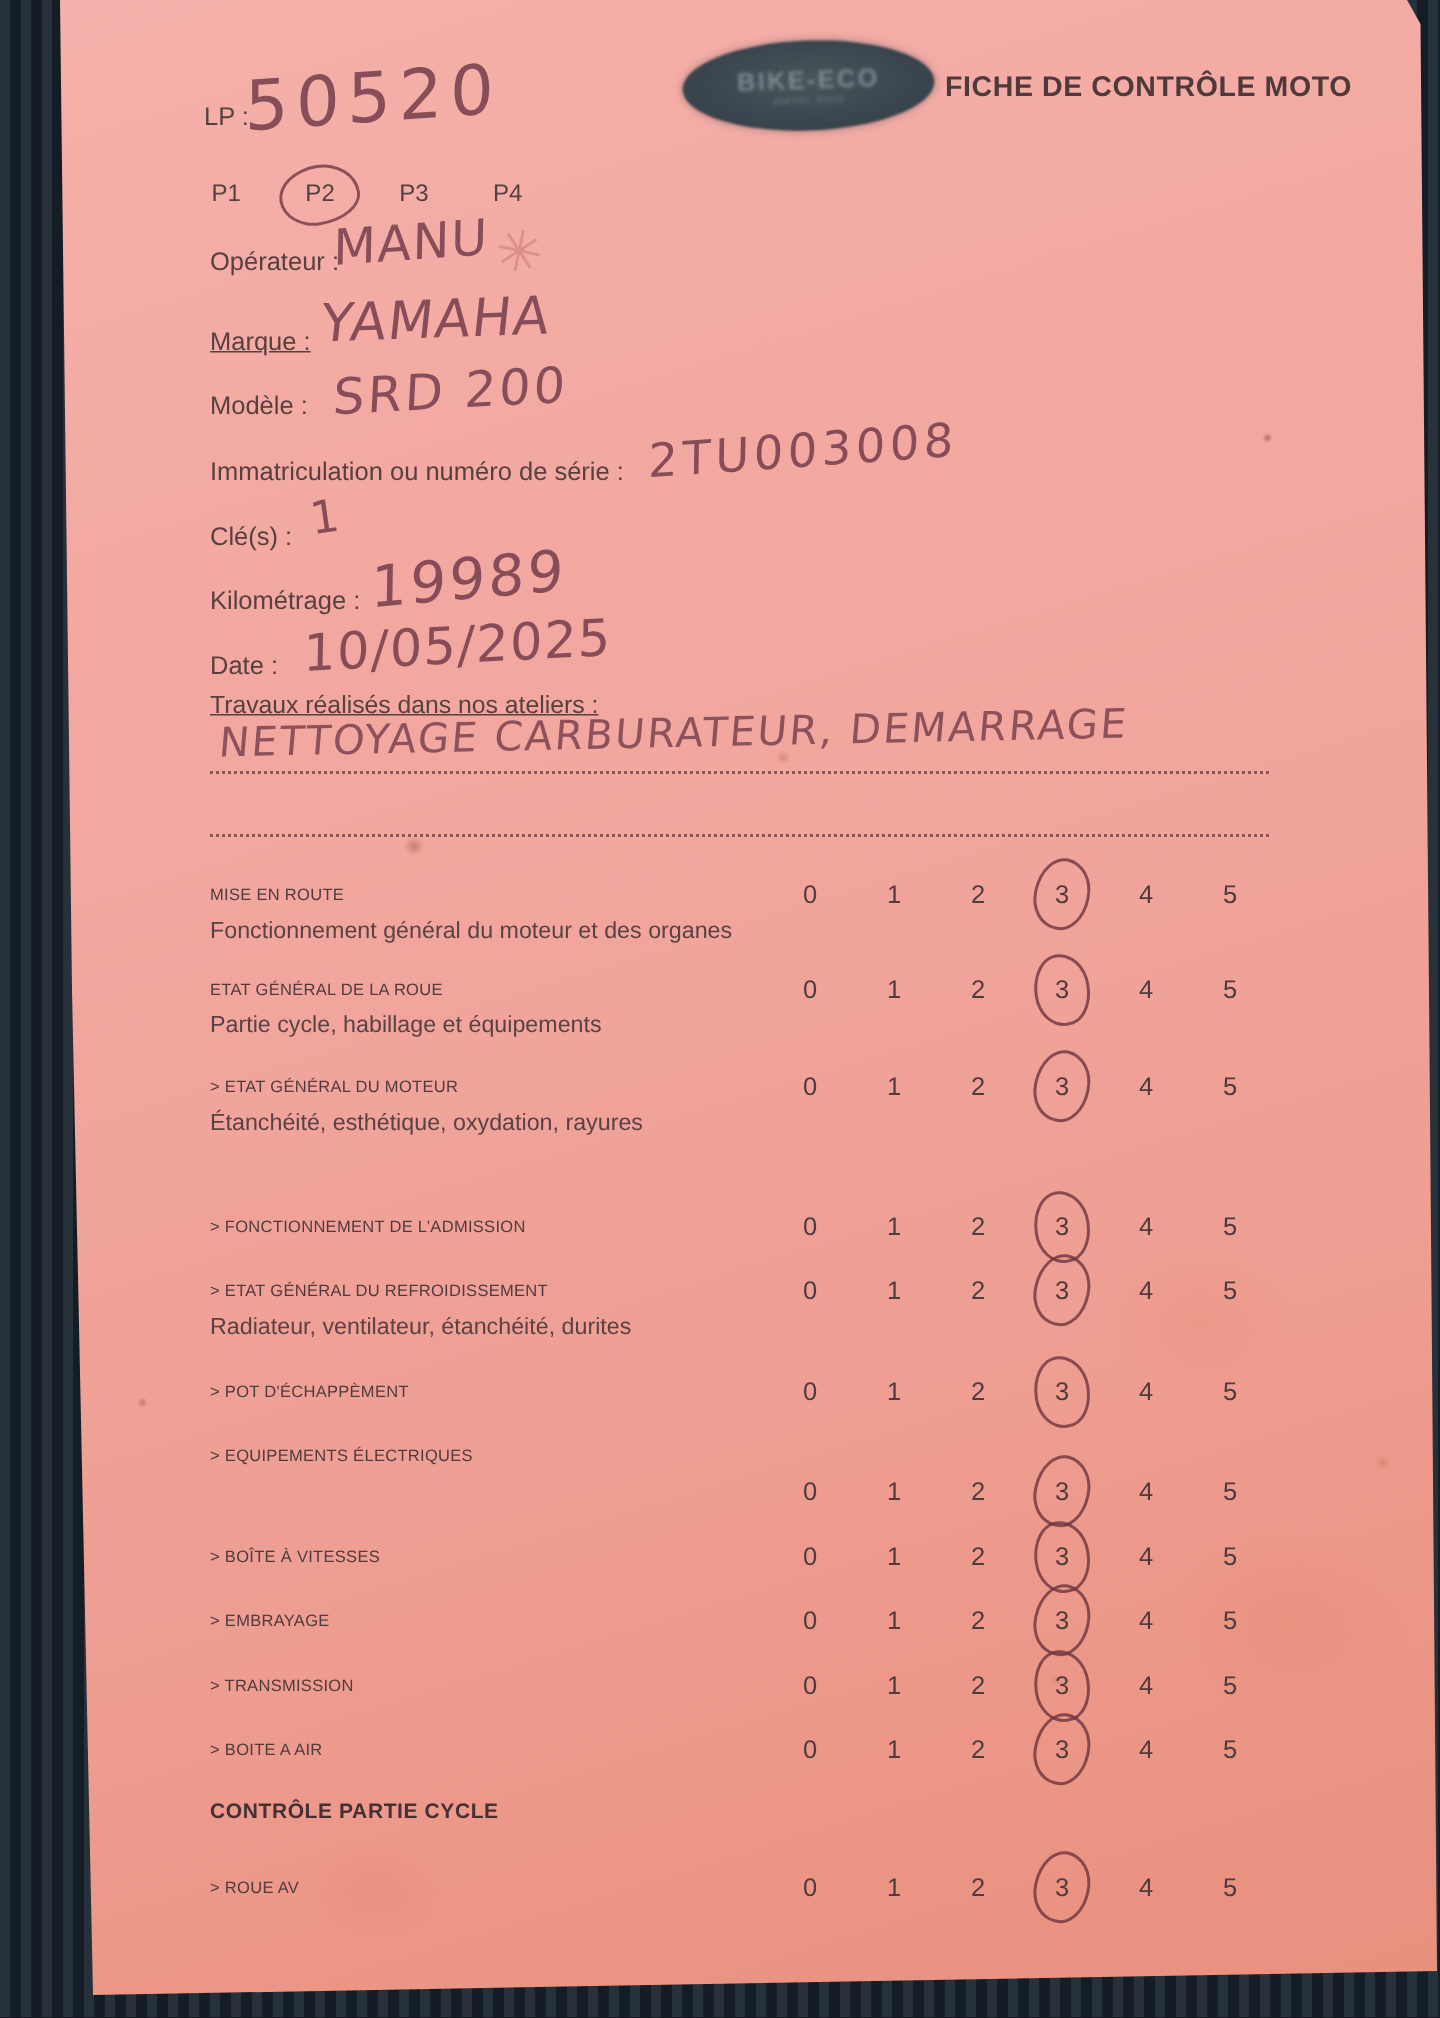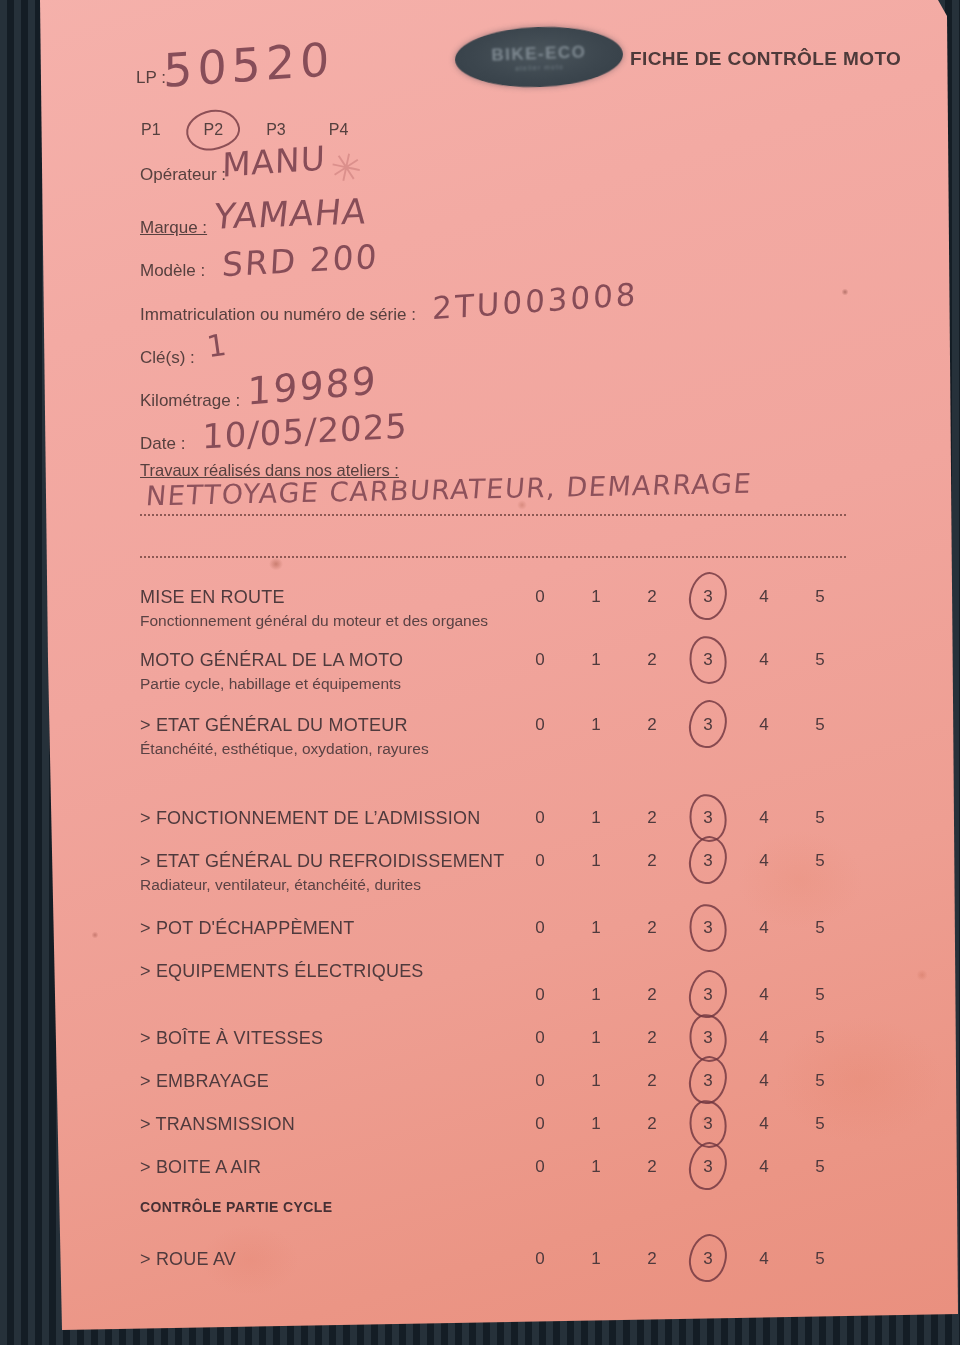--- a/index.html
+++ b/index.html
@@ -72,21 +72,21 @@
   .v3 { left:432px; top:283px; font-size:31px; letter-spacing:3px; transform:rotate(-4deg) skewX(-5deg); }
   .v4 { left:207px; top:328px; font-size:30px; transform:rotate(-8deg); }
   .v5 { left:247px; top:364px; font-size:38px; letter-spacing:2px; transform:rotate(-5deg) skewX(-6deg); }
   .v6 { left:202px; top:411px; font-size:34px; letter-spacing:1px; transform:rotate(-3deg) skewX(-4deg); }
   .works-value { left:146px; top:474px; font-size:27px; letter-spacing:1.5px; transform:rotate(-1.2deg) skewX(-6deg); opacity:.85; }
   
   .dotline { position:absolute; left:140px; width:706px; border-bottom:2px dotted #7d4c48; opacity:.85; }
   .dot1 { top:514px; } .dot2 { top:556px; }
   
   .row { position:absolute; left:140px; width:740px; }
-  .row-title { color:#4f3a3d; font-size:18px; letter-spacing:.2px; line-height:24px; white-space:nowrap; }
+  .row-title { color:#4f3a3d; font-size:11px; letter-spacing:.2px; line-height:24px; white-space:nowrap; }
   .row-sub { color:#5a4244; font-size:15.5px; line-height:24px; white-space:nowrap; }
   .scale {
     position:absolute; left:372px; top:0;
     display:grid; grid-template-columns:repeat(6,56px);
   }
   .scale.shift-down { top:24px; }
   .cell {
     position:relative; display:flex; justify-content:center;
     color:#4f3a3d; font-size:17px; line-height:24px;
   }
@@ -162,21 +162,21 @@
         <span class="cell">0</span>
         <span class="cell">1</span>
         <span class="cell">2</span>
         <span class="cell circled">3</span>
         <span class="cell">4</span>
         <span class="cell">5</span>
       </div>
     </div>
 
     <div class="row r1">
-      <div class="row-title">MOTO GÉNÉRAL DE LA MOTO</div>
+      <div class="row-title">ETAT GÉNÉRAL DE LA ROUE</div>
       <div class="row-sub">Partie cycle, habillage et équipements</div>
       <div class="scale">
         <span class="cell">0</span>
         <span class="cell">1</span>
         <span class="cell">2</span>
         <span class="cell circled">3</span>
         <span class="cell">4</span>
         <span class="cell">5</span>
       </div>
     </div>

